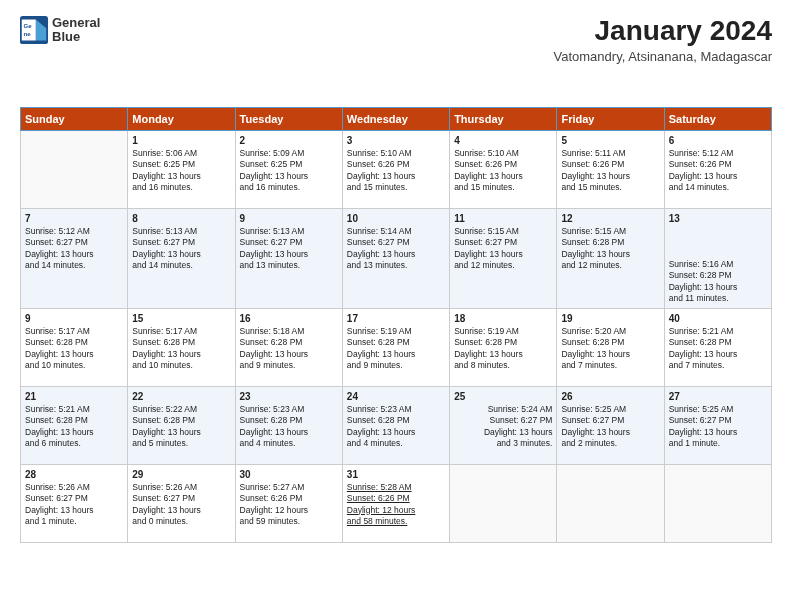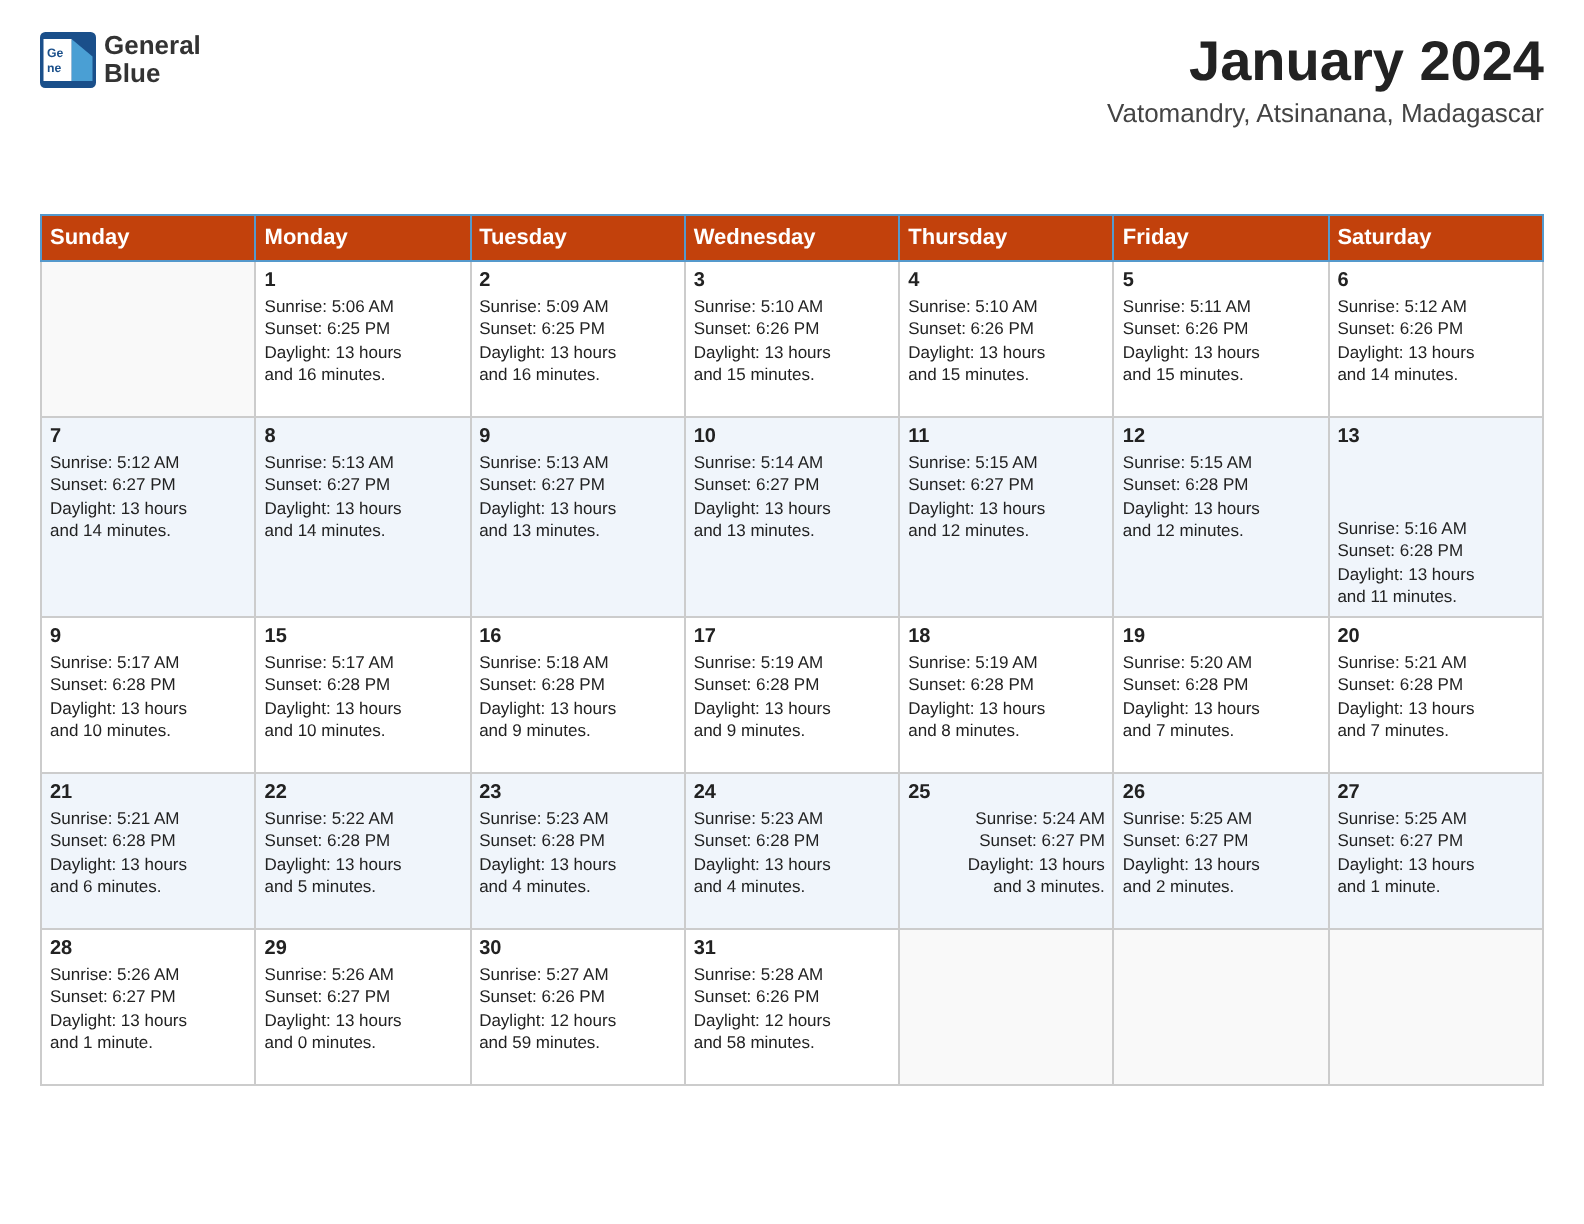--- a/index.html
+++ b/index.html
@@ -270,21 +270,21 @@
 and 8 minutes.</div>
           </td>
           <td>
             <span class="day-num">19</span>
             <div class="day-info" style="white-space: pre-line;">Sunrise: 5:20 AM
 Sunset: 6:28 PM
 Daylight: 13 hours
 and 7 minutes.</div>
           </td>
           <td>
-            <span class="day-num">20</span>
+            <span class="day-num">40</span>
             <div class="day-info" style="white-space: pre-line;">Sunrise: 5:21 AM
 Sunset: 6:28 PM
 Daylight: 13 hours
 and 7 minutes.</div>
           </td>
         </tr>
         <tr>
           <td>
             <span class="day-num">21</span>
             <div class="day-info" style="white-space: pre-line;">Sunrise: 5:21 AM
@@ -352,21 +352,21 @@
           </td>
           <td>
             <span class="day-num">30</span>
             <div class="day-info" style="white-space: pre-line;">Sunrise: 5:27 AM
 Sunset: 6:26 PM
 Daylight: 12 hours
 and 59 minutes.</div>
           </td>
           <td>
             <span class="day-num">31</span>
-            <div class="day-info" style="white-space: pre-line;">Sunrise: 5:28 AM
+            <div class="day-info" style="white-space: pre-line; text-decoration: underline;">Sunrise: 5:28 AM
 Sunset: 6:26 PM
 Daylight: 12 hours
 and 58 minutes.</div>
           </td>
           <td class="empty-cell"></td>
           <td class="empty-cell"></td>
           <td class="empty-cell"></td>
         </tr>
       </tbody>
   </table>

